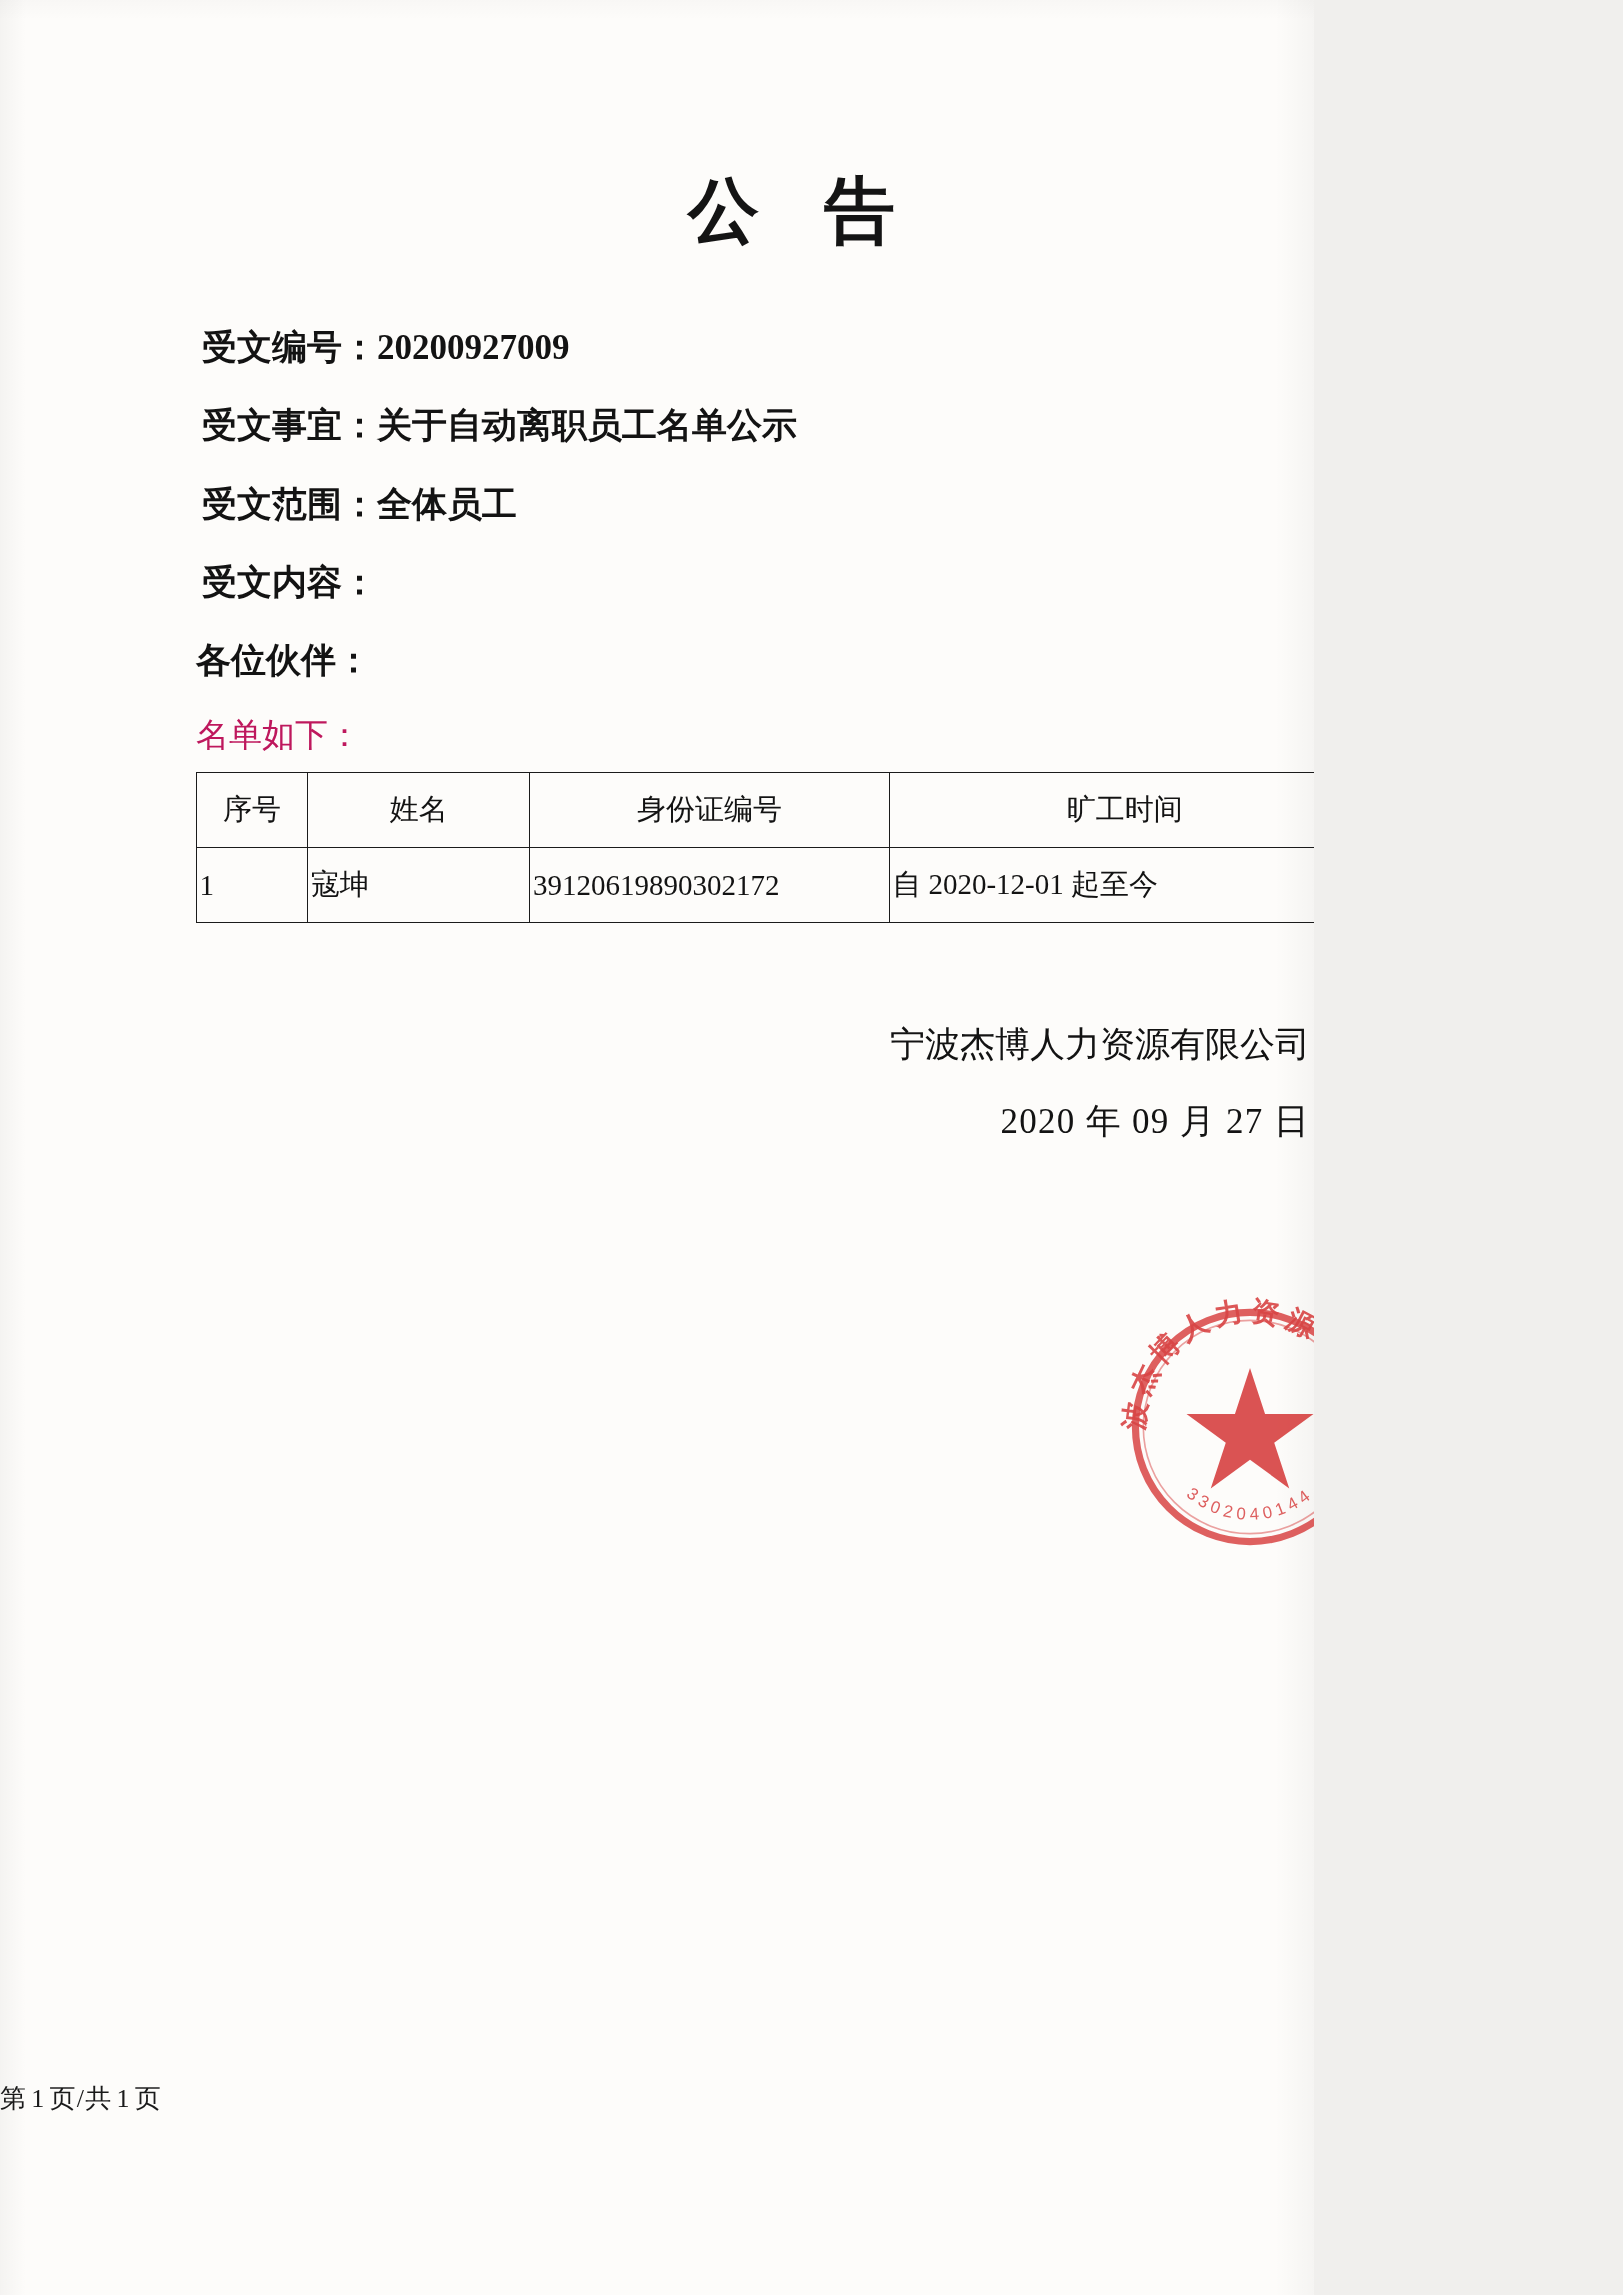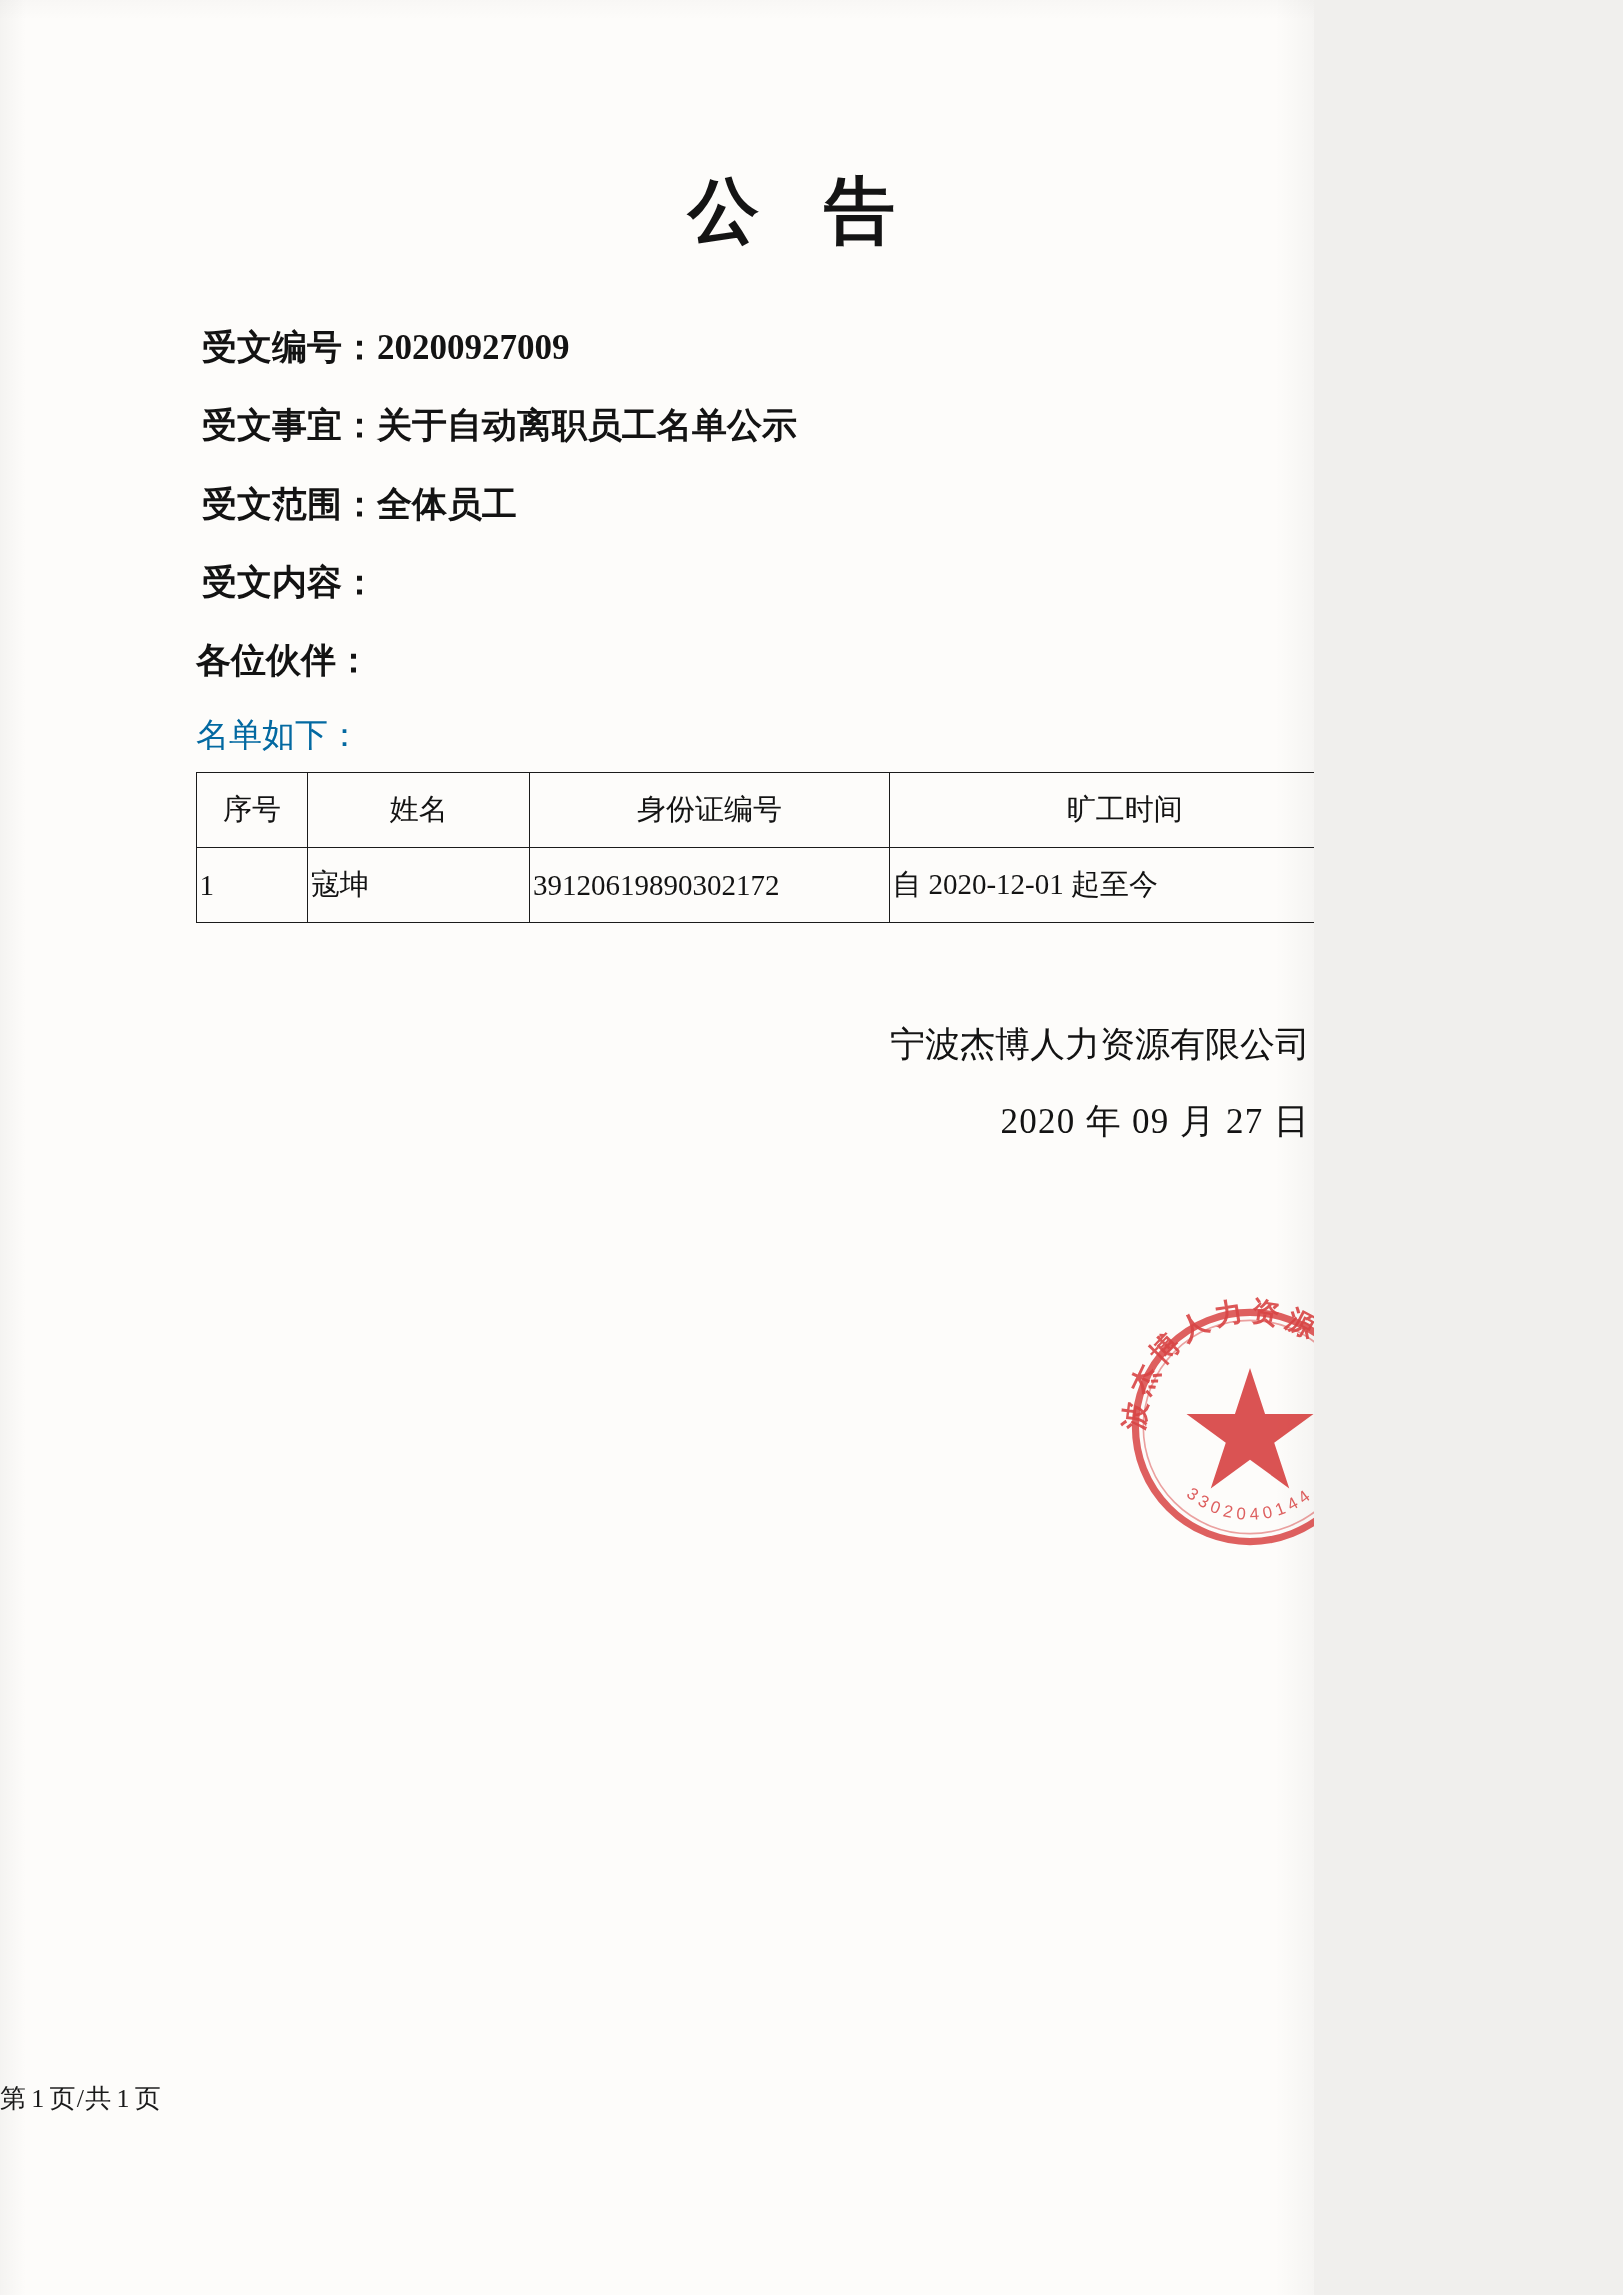--- a/index.html
+++ b/index.html
@@ -70,21 +70,21 @@
     font-size: 35px;
     color: #131313;
     line-height: 1.72;
     text-align: justify;
     text-justify: inter-ideograph;
     text-indent: 73px;
     margin: 0 0 27.5px 0;
   }
   .list-label {
     font-size: 33px;
-    color: #0369a1;
+    color: #be185d;
     margin: 22px 0 14.4px 0;
   }
   table.names {
     border-collapse: collapse;
     width: 1139px;
     margin: 0 0 0 0;
     table-layout: fixed;
   }
   table.names td, table.names th {
     border: 1.3px solid #1b1b1b;

